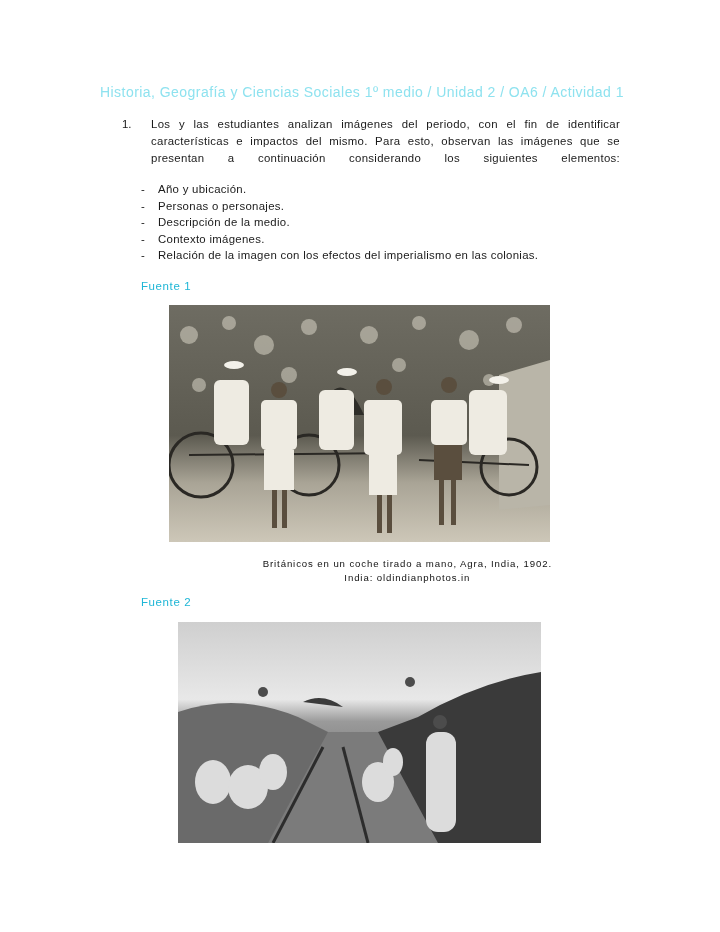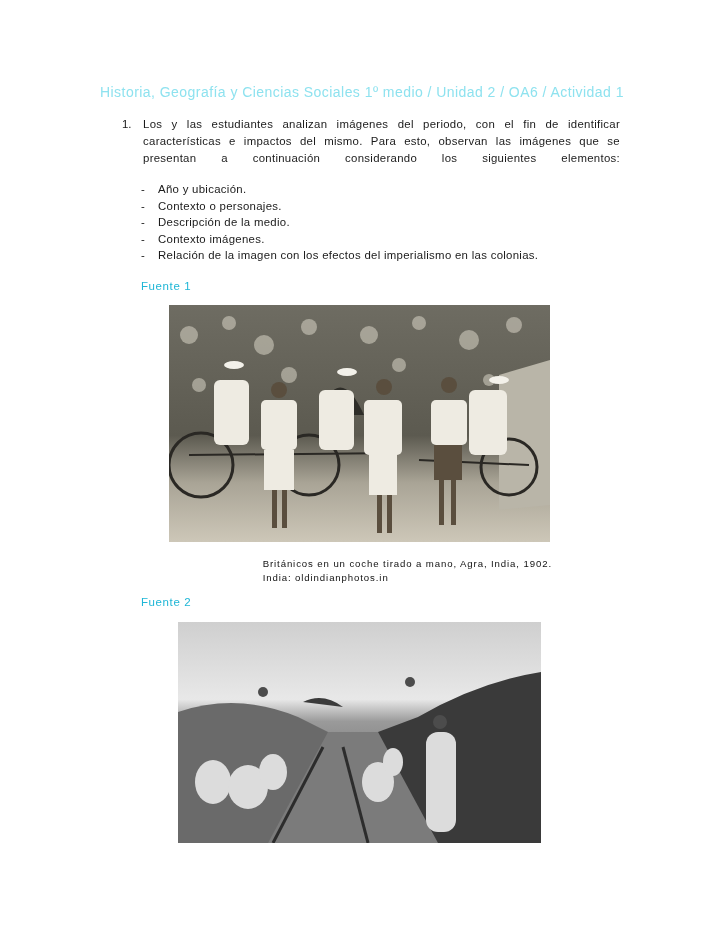--- a/index.html
+++ b/index.html
@@ -2,48 +2,48 @@
 <html><head>
 <meta charset="utf-8">
 <style>
   html, body { margin: 0; padding: 0; background: #ffffff; }
   body { width: 720px; height: 932px; position: relative; overflow: hidden;
          font-family: "Liberation Sans", sans-serif; color: #1a1a1a; }
   .page-title { position: absolute; left: 100px; top: 84px; width: 520px;
          font-size: 14px; color: #8ee2ef; letter-spacing: 0.45px; white-space: nowrap; }
   .instr { position: absolute; left: 120px; top: 116px; width: 500px; font-size: 11.4px; line-height: 17px; }
   .instr .num { position: absolute; left: 2px; top: 0; }
-  .instr .txt { margin-left: 23px; text-align: justify; text-align-last: justify; letter-spacing: 0.3px; }
+  .instr .txt { margin-left: 31px; text-align: justify; text-align-last: justify; letter-spacing: 0.3px; }
   .bullets { position: absolute; left: 141px; top: 181px; font-size: 11.4px; line-height: 16.5px; letter-spacing: 0.3px; }
   .bullets .row { display: flex; }
   .bullets .dash { width: 17px; }
   .source-h { position: absolute; left: 125px; font-size: 11.5px; color: #1fb6d6; letter-spacing: 0.6px; padding-left: 16px; }
   .photo { position: absolute; overflow: hidden; }
   .photo svg { display: block; width: 100%; height: 100%; }
-  .caption { position: absolute; right: 168px; top: 557px; text-align: left; font-size: 9.6px; line-height: 13.5px;
+  .caption { position: absolute; right: 168px; top: 557px; text-align: center; font-size: 9.6px; line-height: 13.5px;
              letter-spacing: 0.9px; color: #111; }
 </style>
 </head>
 <body>
 
 <div class="page-title">Historia, Geografía y Ciencias Sociales 1º medio / Unidad 2 / OA6 / Actividad 1</div>
 
 <div class="instr">
   <span class="num">1.</span>
   <div class="txt">Los y las estudiantes analizan imágenes del periodo, con el fin de identificar características e impactos del mismo. Para esto, observan las imágenes que se presentan a continuación considerando los siguientes elementos:</div>
 </div>
 
 <div class="bullets">
   <div class="row">
       <span class="dash">-</span>
       <span>Año y ubicación.</span>
     </div>
   <div class="row">
       <span class="dash">-</span>
-      <span>Contexto o personajes.</span>
+      <span>Personas o personajes.</span>
     </div>
   <div class="row">
       <span class="dash">-</span>
       <span>Descripción de la medio.</span>
     </div>
   <div class="row">
       <span class="dash">-</span>
       <span>Contexto imágenes.</span>
     </div>
   <div class="row">

